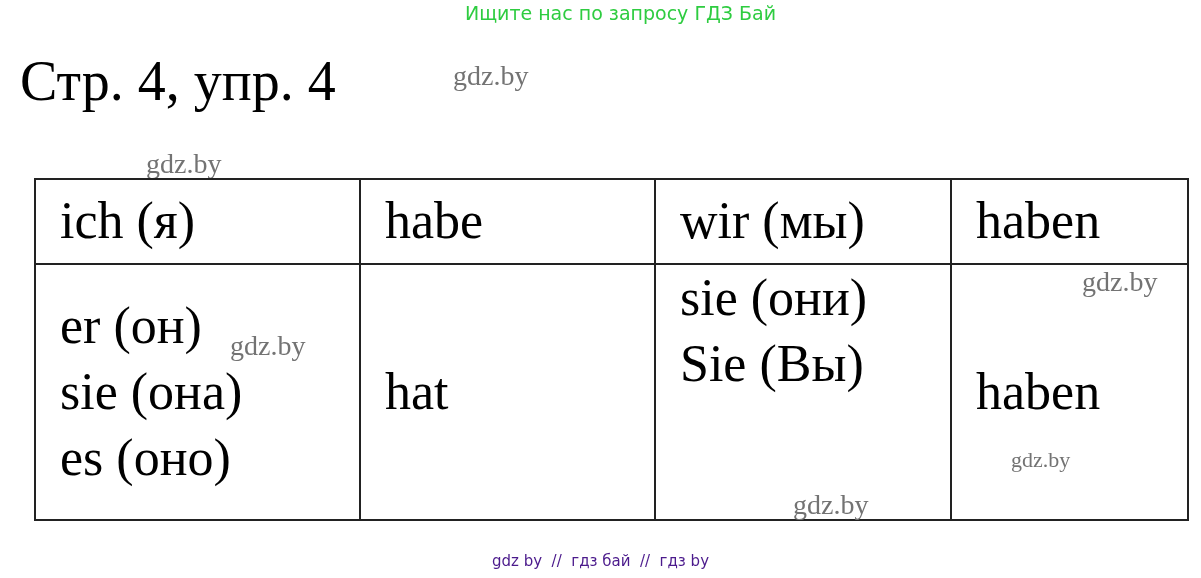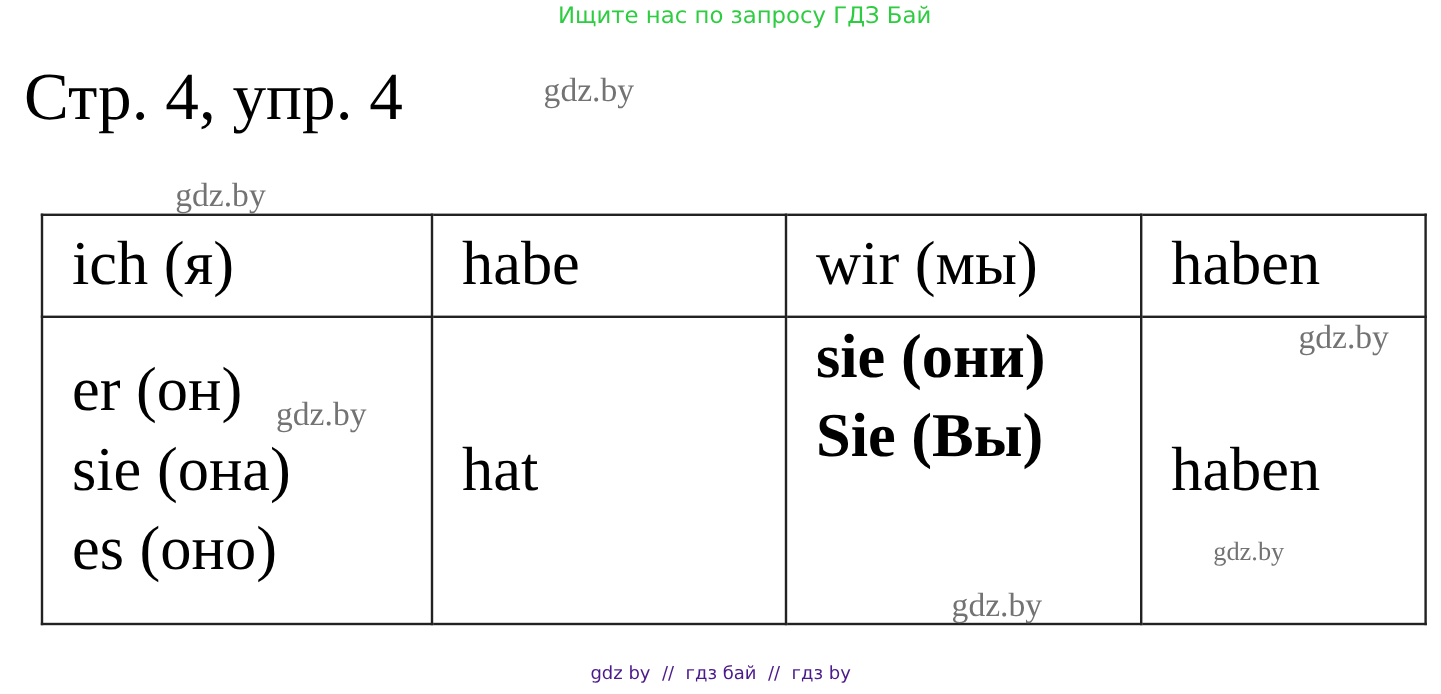--- a/index.html
+++ b/index.html
@@ -61,21 +61,21 @@
     <td><span>wir (мы)</span></td>
     <td><span>haben</span></td>
   </tr>
   <tr class="r3">
     <td>
       <span class="stack">er (он)</span>
       <span class="stack">sie (она)</span>
       <span class="stack">es (оно)</span>
     </td>
     <td><span>hat</span></td>
-    <td style="vertical-align:top;font-weight:bold;">
+    <td style="vertical-align:top;">
       <span class="stack">sie (они)</span>
       <span class="stack">Sie (Вы)</span>
     </td>
     <td><span>haben</span></td>
   </tr>
 </tbody>
   </table>
 
 <div class="wm" style="left:1082px; top:268px; font-size:28px;">gdz.by</div>
 <div class="wm" style="left:230px; top:332px; font-size:28px;">gdz.by</div>

